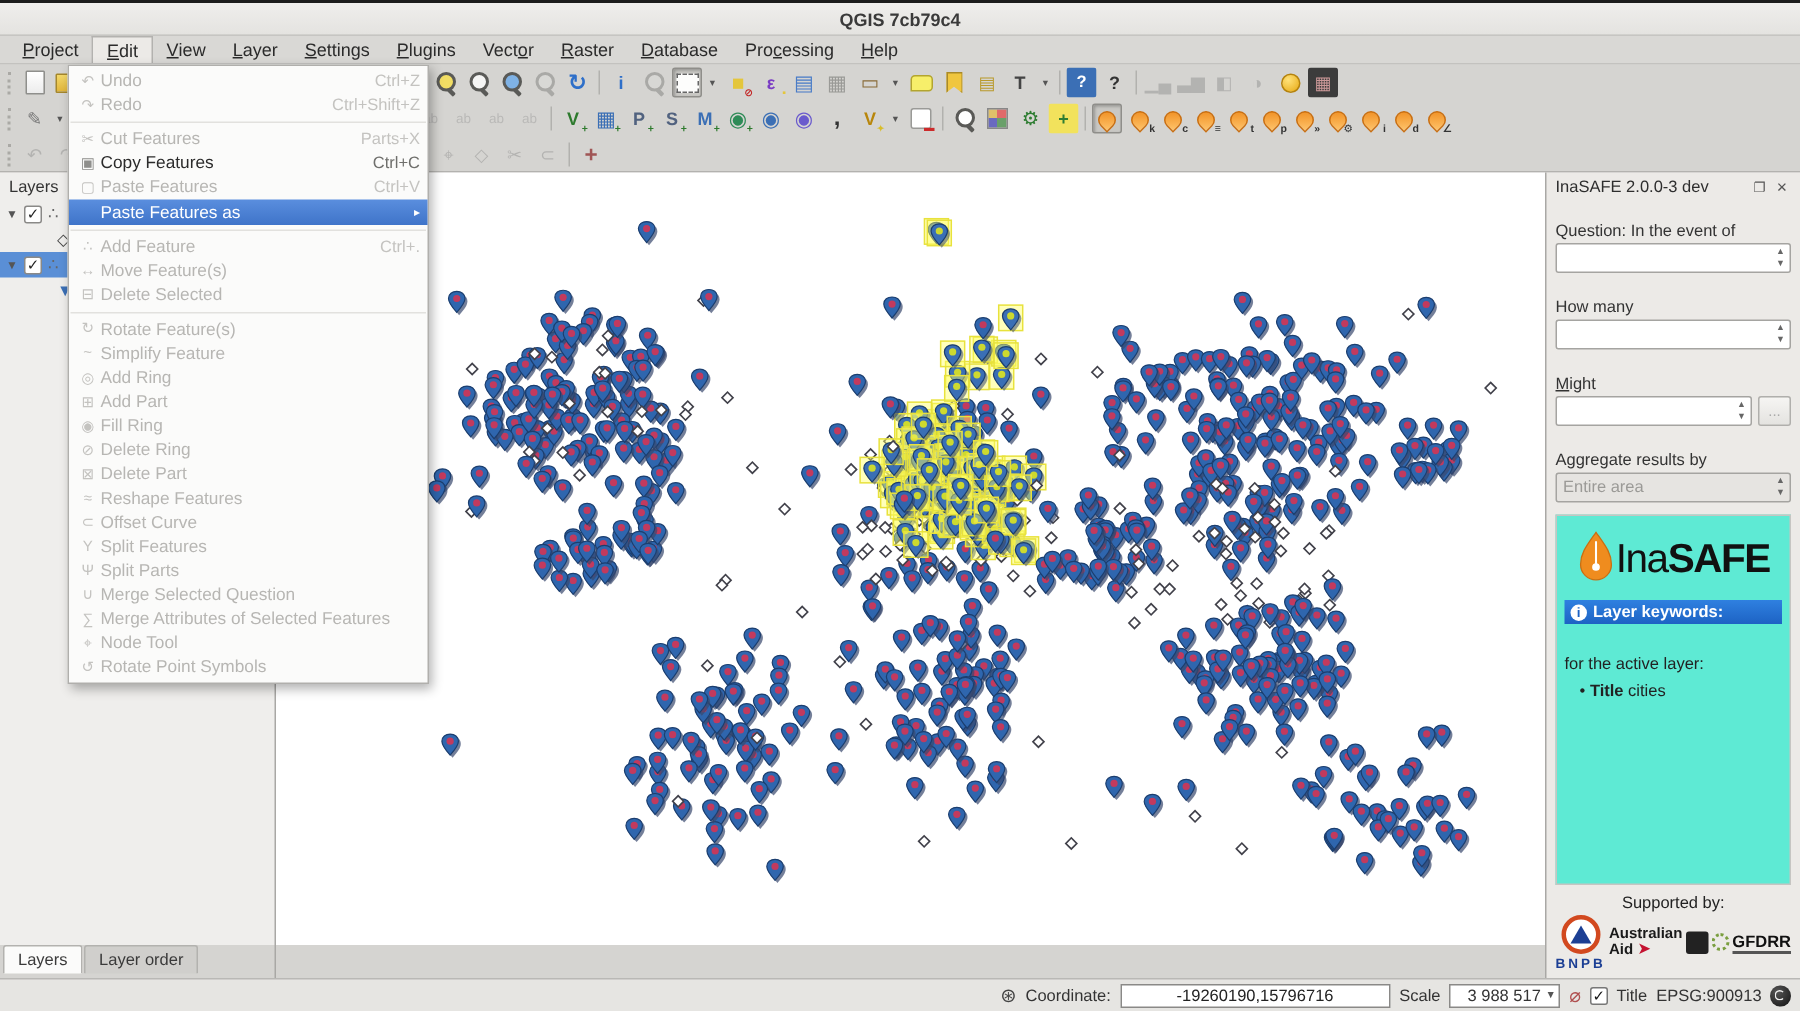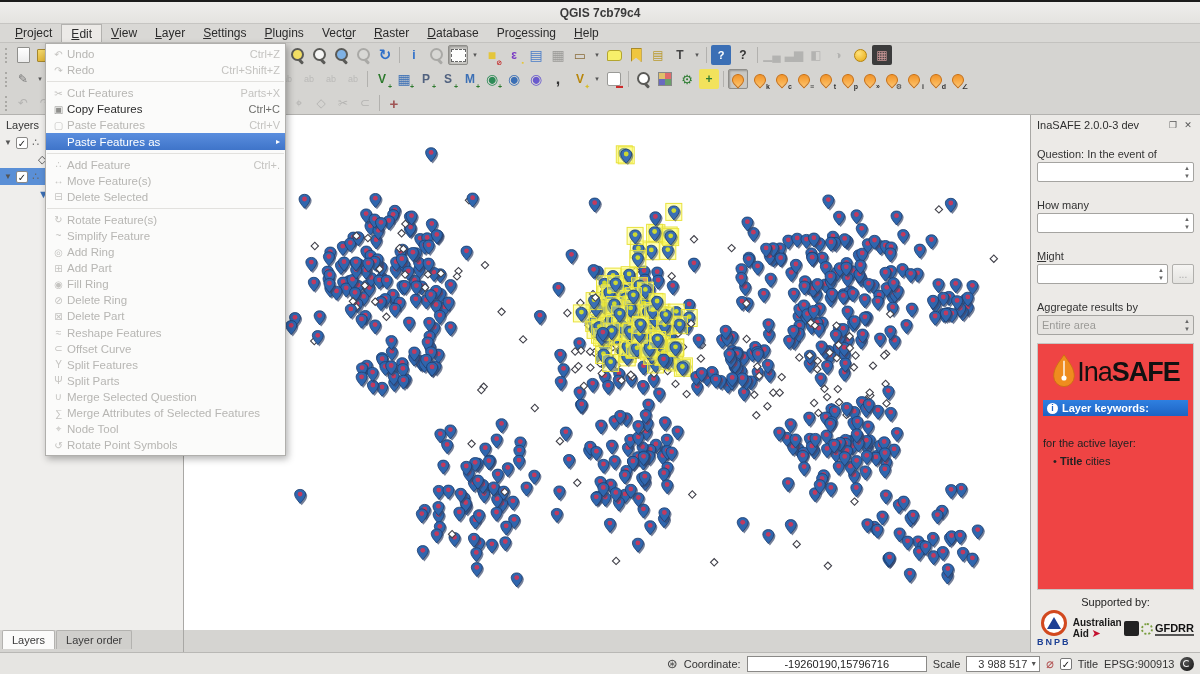--- a/index.html
+++ b/index.html
@@ -79,21 +79,21 @@
   .plabel { margin:17px 0 2px 0; }
   .lbl-might::first-letter { text-decoration:underline; }
   .combo { height:20px; background:#fff; border:1px solid #a5a4a1; border-radius:2px;
     display:flex; align-items:center; padding:0 4px; position:relative; }
   .combo .spin { position:absolute; right:3px; top:1px; font-size:6px; color:#666; line-height:8px; text-align:center; }
   .combo.dis { background:#e6e4e1; color:#9b9a97; }
   .mightrow { display:flex; gap:4px; align-items:center; }
   .mightrow .combo { flex:1; }
   .minibtn { width:22px; height:20px; border:1px solid #b0afac; border-radius:2px;
     background:linear-gradient(#f6f5f3,#e4e3e0); color:#aaa; font-size:10px; }
-  #whitebox { background:#ef4444; border:1px solid #c6c5c2; margin-top:8px; height:247px; padding:6px 5px; overflow:hidden; }
+  #whitebox { background:#5eead4; border:1px solid #c6c5c2; margin-top:8px; height:247px; padding:6px 5px; overflow:hidden; }
   #logo { display:flex; align-items:center; justify-content:center; margin:4px 0 10px 0; }
   #logo .ltxt { font-size:27px; color:#111; letter-spacing:-1px; }
   #logo .ltxt b { font-weight:bold; }
   #kwbanner { background:linear-gradient(#2f80e0,#1d63c4); color:#fff; font-weight:bold; font-size:11px;
     padding:2px 4px; display:flex; align-items:center; gap:4px; }
   #kwbanner .infoc { width:11px; height:11px; background:#fff; color:#1d63c4; border-radius:50%;
     font-size:9px; line-height:11px; text-align:center; font-weight:bold; }
   #kwtext { font-size:11px; color:#222; line-height:1.3; margin-top:6px; }
   #kwbullet { font-size:11px; color:#222; margin:4px 0 0 10px; }
   #supported { margin-top:6px; }
@@ -101,21 +101,21 @@
   .logorow { display:flex; align-items:center; justify-content:space-between; }
   .bnpb { display:flex; flex-direction:column; align-items:center; }
   .bnpb .circ { width:26px; height:26px; border-radius:50%; background:#fff; border:3px solid #d2491f;
     display:flex; align-items:center; justify-content:center; }
   .bnpb .tri { width:0; height:0; border-left:7px solid transparent; border-right:7px solid transparent;
     border-bottom:12px solid #1c3f94; }
   .bnpb .t { font-size:9px; font-weight:bold; color:#1c3f94; letter-spacing:2px; margin-top:1px; }
   .ausaid { font-size:10px; font-weight:bold; color:#1a1a1a; line-height:1; text-align:left; }
   .roo { color:#c41230; font-size:11px; }
   .aifdr { width:15px; height:15px; background:#222; border-radius:2px; }
-  .gfdrr { display:flex; align-items:center; gap:2px; }
+  .gfdrr { display:flex; gap:2px; }
   .gfdrr .gc { width:12px; height:12px; border-radius:50%; border:2px dotted #7a9e3f; }
   .gfdrr .gt { font-size:11px; font-weight:bold; color:#111; border-bottom:2px solid #555; }
   #btnrow { display:flex; justify-content:space-between; margin-top:8px; }
   .pbtn { height:21px; border:1px solid #a5a4a1; border-radius:3px; font-size:11px; color:#222;
     background:linear-gradient(#fdfdfc,#e6e5e2); padding:0 12px; }
   .pbtn.dis { color:#aaa9a6; }
 
   
   #docktabs { position:absolute; left:0; top:630px; width:184px; height:22px; background:#d5d4d1;
     border-right:1px solid #a9a8a5; display:flex; align-items:flex-start; padding-left:2px; }

